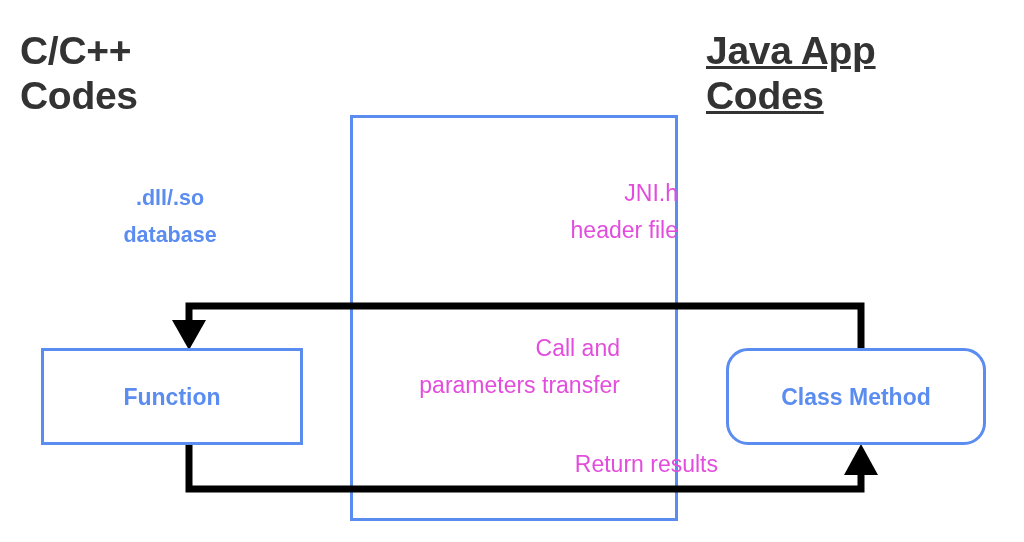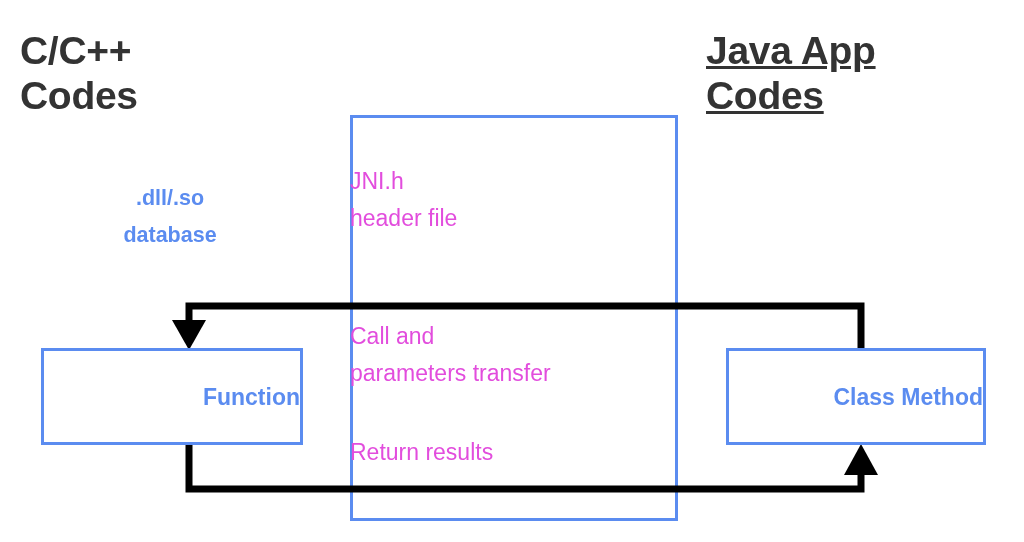--- a/index.html
+++ b/index.html
@@ -54,49 +54,50 @@
     width: 328px;
     height: 406px;
     border: 3px solid #5b8cf0;
     box-sizing: border-box;
     background: transparent;
   }
 
   
   .pink-note {
     position: absolute;
-    text-align: left;
+    text-align: right;
     font-weight: normal;
     font-size: 23px;
     line-height: 37px;
     color: #e24ddd;
     white-space: pre-line;
+    margin-top: 12px;
   }
   #pink-header   { left: 350px; top: 163px; width: 328px; }
   #pink-call     { left: 350px; top: 318px; width: 270px; }
   #pink-return   { left: 350px; top: 434px; width: 368px; }
 
   
   .side-box {
     position: absolute;
     border: 3px solid #5b8cf0;
     box-sizing: border-box;
     background: transparent;
     display: flex;
     align-items: center;
-    justify-content: flex-end;
+    justify-content: center;
   }
   .side-box-label {
     font-weight: bold;
     font-size: 23px;
     color: #5b8cf0;
     line-height: 28px;
   }
   #function-box     { left: 41px;  top: 348px; width: 262px; height: 97px; }
-  #class-method-box { left: 726px; top: 348px; width: 260px; height: 97px; }
+  #class-method-box { left: 726px; top: 348px; width: 260px; height: 97px; border-radius: 22px; }
 
   
   #connectors {
     position: absolute;
     left: 0;
     top: 0;
     width: 1024px;
     height: 542px;
     pointer-events: none;
   }

